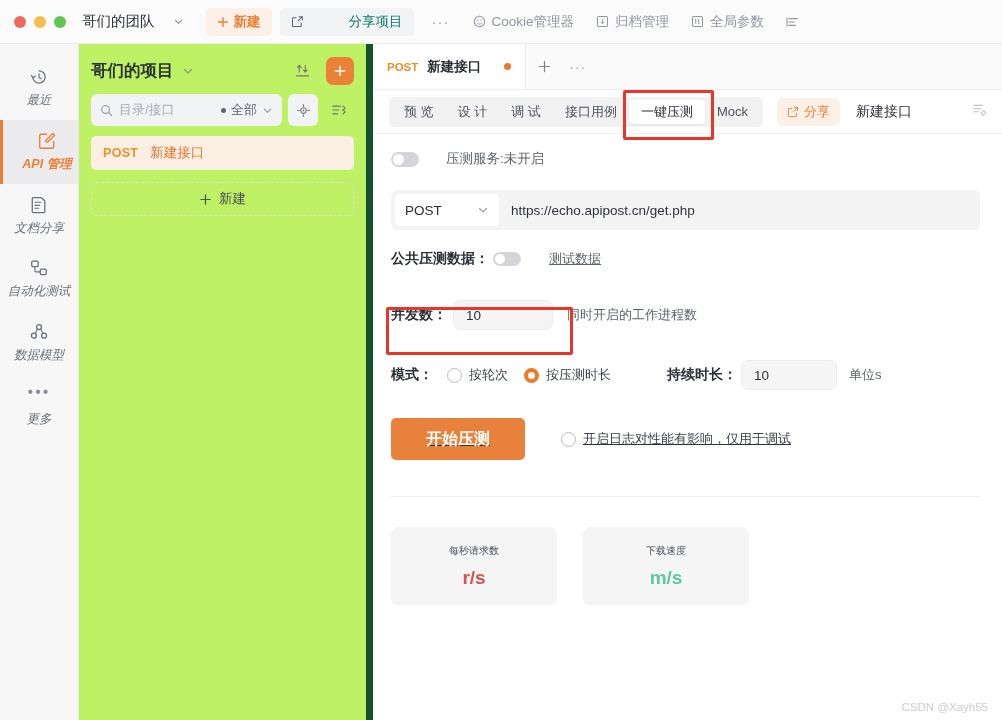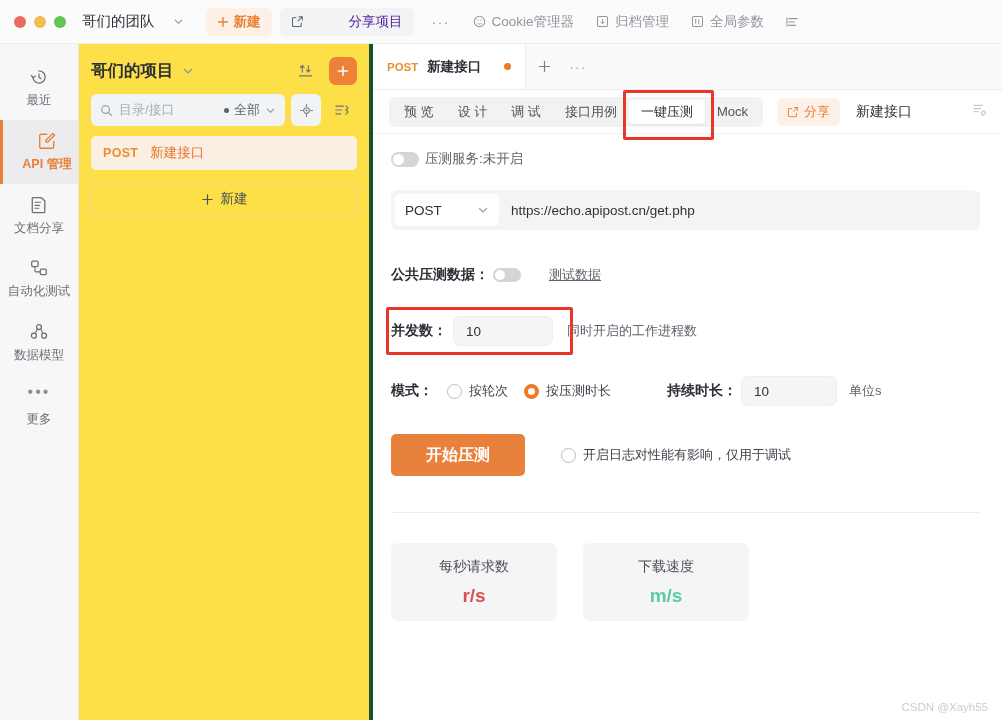--- a/index.html
+++ b/index.html
@@ -28,21 +28,21 @@
   .dot.green { background: #61c555; }
 
   .team { display: flex; align-items: center; gap: 18px; font-size: 14.5px; color: #2b2f36; margin-right: 22px; }
 
   .tb-btn {
     display: flex; align-items: center; gap: 5px;
     height: 28px; padding: 0 11px; border-radius: 5px;
     font-size: 13.5px; color: #5d6470; white-space: nowrap;
   }
   .tb-btn.new { background: #fdf0e6; color: #ea8038; font-weight: 600; margin-right: 8px; }
-  .tb-btn.share { background: #f2f3f5; color: #4c1d95; margin-right: 6px; gap: 45px; }
+  .tb-btn.share { background: #f2f3f5; color: #0f766e; margin-right: 6px; gap: 45px; }
   .tb-dots { color: #9aa0aa; font-size: 15px; letter-spacing: 1px; padding: 0 12px; }
   .tb-plain { display: flex; align-items: center; gap: 6px; font-size: 13.5px; color: #9296a0; padding: 0 11px; white-space: nowrap;}
   .ico { display:inline-flex; align-items:center; justify-content:center; }
 
   
   .body { flex: 1; display: flex; min-height: 0; }
 
   
   .rail {
     width: 79px; flex: 0 0 79px;
@@ -54,28 +54,28 @@
   .rail-item {
     position: relative;
     padding: 11px 0 12px; text-align: center;
     color: #6a7078; font-size: 12.5px; line-height: 1.1;
   }
   .rail-item .rl-ico { display: block; margin: 0 auto 7px; height: 20px; }
   .rail-item.active { background: #ececee; color: #ea8038; font-weight: 600; padding-left: 16px; }
   .rail-item.active::before {
     content:''; position:absolute; left:0; top:0; bottom:0; width:3px; background:#ea8038;
   }
-  .rail-item .lbl { display: block; }
+  .rail-item .lbl { display: block; font-style: italic; }
   .rail-dots { font-size: 16px; color: #8b9098; letter-spacing: 2px; line-height: 12px; }
 
   
   .proj {
     width: 294px; flex: 0 0 294px;
-    background: #fde047;
-    border-right: 4px solid #14532d;
+    background: #bef264;
+    border-right: 7px solid #14532d;
     padding: 0 12px;
   }
   .proj-head { display:flex; align-items:center; height: 48px; padding-top: 6px; }
   .proj-title { font-size: 16.5px; font-weight: 700; color: #2b2f36; }
   .proj-title-caret { margin-left: 8px; }
   .proj-head-sp { flex: 1; }
   .icon-btn { width: 28px; height: 28px; border-radius: 6px; display:flex; align-items:center; justify-content:center; }
   .plus-btn { width: 28px; height: 28px; border-radius: 7px; background: #ed8138; display:flex; align-items:center; justify-content:center; color:#fff; font-size: 18px; line-height: 1; margin-left: 10px; }
 
   .searchrow { display:flex; align-items:center; gap: 6px; margin-top: 2px; }
@@ -127,21 +127,21 @@
 
   
   .content { flex:1; overflow:hidden; padding: 16px 22px 0 18px; }
 
   .row { display:flex; align-items:center; }
   .switch { width: 28px; height: 15px; border-radius: 8px; background:#d3d5d9; position:relative; flex:0 0 28px; }
   .switch::after { content:''; position:absolute; left:2px; top:2px; width:11px;height:11px;border-radius:50%;background:#fff; }
   .switch.sm { width: 26px; height: 14px; }
   .switch.sm::after { width:10px;height:10px; }
 
-  .lbl-svc { margin-left: 6px; font-size: 13.5px; color:#5e636b; }
+  .lbl-svc { margin-left: 27px; font-size: 13.5px; color:#5e636b; }
 
   .urlbar { margin-top: 22px; height: 40px; background:#f4f4f5; border-radius: 6px; display:flex; align-items:center; padding: 4px; }
   .method-sel { width: 104px; height: 32px; background:#fff; border-radius: 5px; display:flex; align-items:center; justify-content:space-between; padding: 0 10px; font-size: 13.5px; color:#2b2f36; }
   .url-text { margin-left: 12px; font-size: 13.5px; color:#2f3339; }
 
   .fieldrow { margin-top: 26px; display:flex; align-items:center; }
   .flabel { font-size: 14px; color:#2b2f36; font-weight: 600; }
   .inp { height: 30px; background:#f5f5f6; border:1px solid #eeeef0; border-radius: 7px; display:flex; align-items:center; padding: 0 12px; font-size: 13.5px; color:#303133; }
   .hint { font-size: 13px; color:#5e636b; }
   .link { font-size: 13px; color:#5e636b; text-decoration: underline; }
@@ -149,21 +149,21 @@
   .radio { width: 15px; height: 15px; border-radius:50%; border:1.6px solid #b9bcc2; display:inline-block; flex:0 0 15px;}
   .radio.on { border: 4.5px solid #ed7a25; }
   .radio-lbl { font-size: 13px; color:#3d424a; margin-left: 7px; }
 
   .gobtn { width: 134px; height: 42px; background:#e8813c; border-radius: 5px; color:#fff; font-size: 16px; font-weight: 600; display:flex;align-items:center;justify-content:center; }
 
   .divider { margin-top: 36px; border-top: 1px solid #ededed; }
 
   .cards { margin-top: 30px; display:flex; gap: 26px; }
   .card { width: 166px; height: 78px; background:#f5f5f6; border-radius: 7px; display:flex; flex-direction:column; align-items:center; justify-content:center; gap: 9px; }
-  .card .ct { font-size: 14px; color:#4b5058; }
+  .card .ct { font-size: 10px; color:#4b5058; }
   .card .cv { font-size: 19px; font-weight: 700; }
 
   .watermark { position:absolute; right: 14px; bottom: 7px; font-size: 11.5px; color:#c9ccd1;padding-left:36px; }
 
   
   .annot { position: absolute; border: 3px solid #e8372a; border-radius: 2px; pointer-events:none; }
 </style>
 </head>
 <body>
 
@@ -441,21 +441,21 @@
             <span>POST</span>
             <span class="ico">
               <svg width="12" height="12" viewBox="0 0 12 12">
                   <path d="M2.5 4.5 L6 8 L9.5 4.5" fill="none" stroke="#9aa0a8" stroke-width="1.2" stroke-linecap="round"></path>
                 </svg>
             </span>
           </div>
           <span class="url-text">https://echo.apipost.cn/get.php</span>
         </div>
 
-        <div class="fieldrow" style="margin-top:36px;">
+        <div class="fieldrow" style="margin-top:20px;">
           <span class="flabel">公共压测数据：</span>
           <span class="switch sm" style="margin-left:4px;"></span>
           <span class="link" style="margin-left:28px;">测试数据</span>
         </div>
 
         <div class="fieldrow" style="margin-top:32px;">
           <span class="flabel">并发数：</span>
           <span class="inp" style="width:100px; margin-left:6px;">10</span>
           <span class="hint" style="margin-left:14px;">同时开启的工作进程数</span>
         </div>
@@ -468,21 +468,21 @@
           </span>
           <span class="row" style="margin-left:16px;">
             <span class="radio on"></span>
             <span class="radio-lbl">按压测时长</span>
           </span>
           <span class="flabel" style="margin-left:56px;">持续时长：</span>
           <span class="inp" style="width:96px; margin-left:4px;">10</span>
           <span class="hint" style="margin-left:12px;">单位s</span>
         </div>
 
-        <div class="fieldrow" style="margin-top:28px;">
+        <div class="fieldrow" style="margin-top:28px;text-decoration:underline;">
           <span class="gobtn">开始压测</span>
           <span class="row" style="margin-left:36px;">
             <span class="radio"></span>
             <span class="radio-lbl">开启日志对性能有影响，仅用于调试</span>
           </span>
         </div>
 
         <div class="divider"></div>
 
         <div class="cards">

